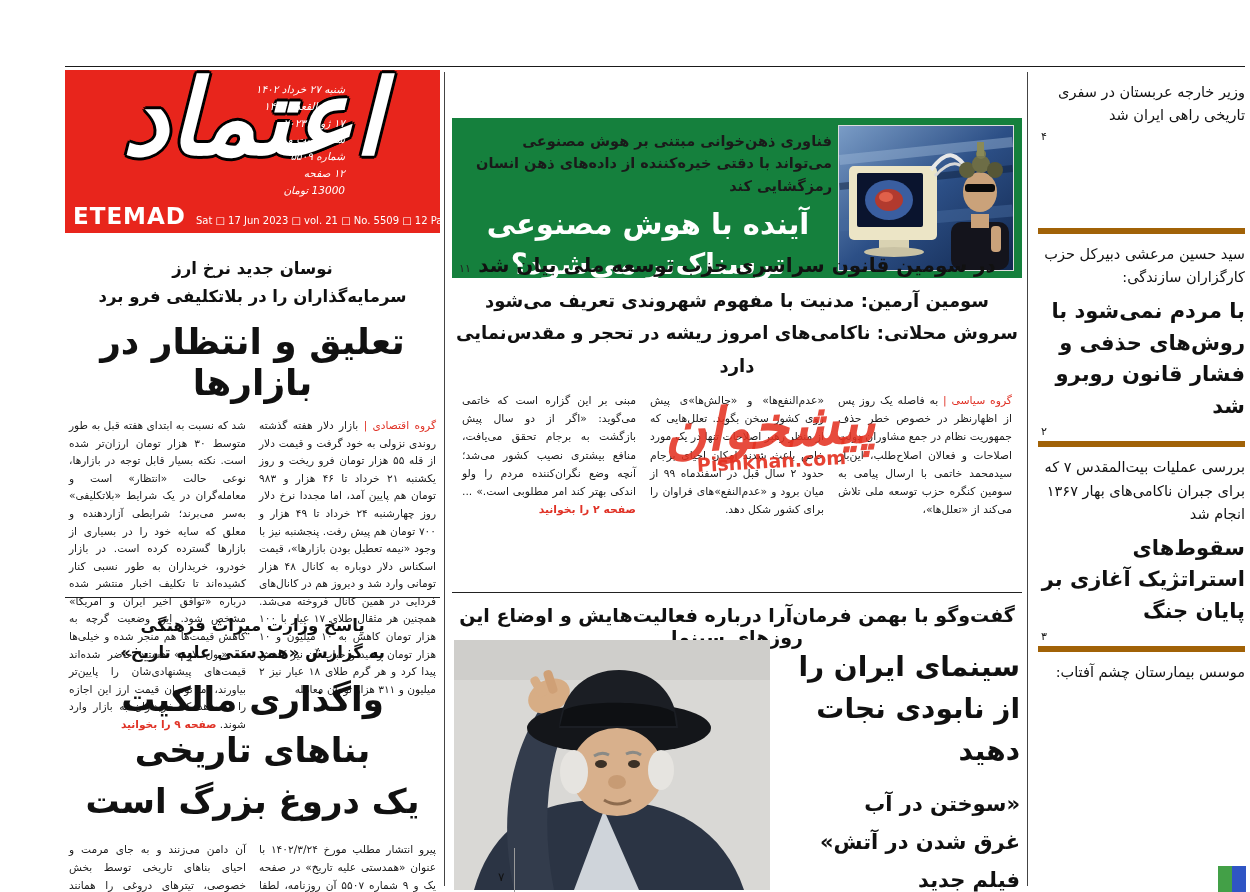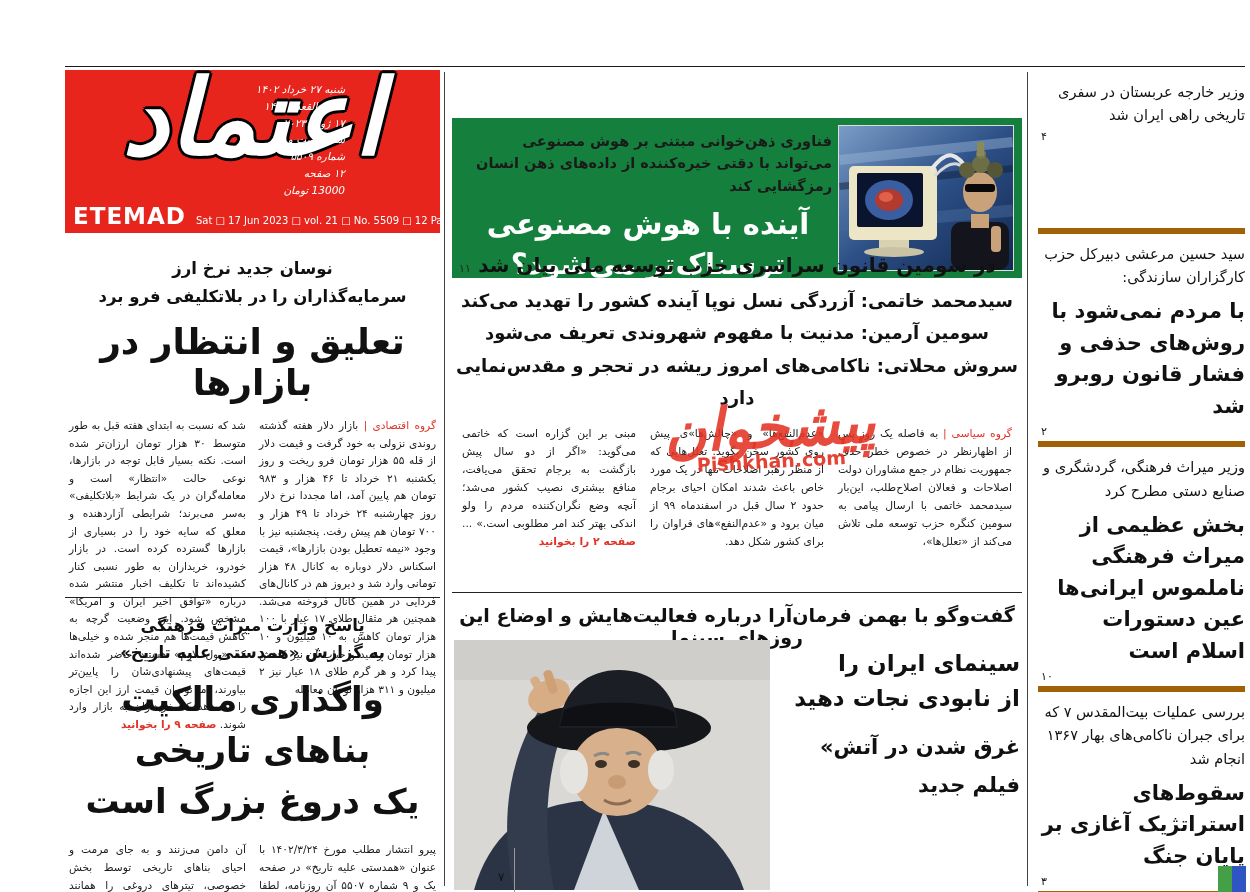--- a/index.html
+++ b/index.html
@@ -54,21 +54,21 @@
   
   .heritage { position:absolute; left:65px; top:608px; width:375px; height:284px; }
   .her-kicker { margin-top:4px; text-align:center; font-weight:700; font-size:16.5px; line-height:1.65; }
   .her-headline { margin-top:8px; text-align:center; font-weight:700; font-size:34px; line-height:1.5; }
 
   
   .cinema { position:absolute; left:452px; top:598px; width:570px; height:294px; }
   .cin-kicker { margin-top:6px; text-align:center; font-weight:700; font-size:19px; }
   .cin-photo { position:absolute; left:2px; top:42px; width:316px; height:250px; }
   .cin-text { position:absolute; left:322px; top:48px; width:246px; }
-  .cin-headline { text-align:right; font-weight:700; font-size:23px; line-height:1.5; }
+  .cin-headline { text-align:right; font-weight:700; font-size:28px; line-height:1.5; }
   .cin-film { margin-top:14px; text-align:right; font-weight:700; font-size:21px; line-height:1.8; }
   .cin-page { position:absolute; left:46px; bottom:8px; font-size:12px; }
   .cin-vrule { position:absolute; left:62px; bottom:0; width:1px; height:44px; background:#999; }
 
   
   .sidebar { position:absolute; left:1038px; top:72px; width:207px; }
   .sb-item { border-bottom:6px solid #a16207; padding:9px 0 2px; }
   .sb-item.last { border-bottom:none; }
   .sb-kicker { font-size:14.5px; line-height:1.6; text-align:right; color:#111; }
   .sb-headline { font-size:21px; font-weight:700; line-height:1.5; margin-top:7px; text-align:right; }
@@ -149,21 +149,20 @@
         <circle cx="142" cy="28" r="5" fill="#7a7a50"></circle>
         <rect x="138" y="16" width="7" height="14" fill="#8a8a58"></rect>
         <rect x="152" y="100" width="10" height="26" rx="4" fill="#caa27a"></rect>
       </svg>
     </div>
   </div>
 
   <div class="lead">
     <div class="lead-kicker">در سومین قانون سراسری حزب توسعه ملی بیان شد</div>
     <div class="lead-deck">
-      <div>سیدمحمد خاتمی: آزردگی نسل نوپا آینده کشور را تهدید می‌کند</div>
       <div>سومین آرمین: مدنیت با مفهوم شهروندی تعریف می‌شود</div>
       <div>سروش محلاتی: ناکامی‌های امروز ریشه در تحجر و مقدس‌نمایی دارد</div>
     </div>
     <div class="lead-body">
       <div class="col">
         <span class="byline">گروه سیاسی |</span>
         <span>به فاصله یک روز پس از اظهارنظر در خصوص خطر حذف جمهوریت نظام در جمع مشاوران دولت اصلاحات و فعالان اصلاح‌طلب، این‌بار سیدمحمد خاتمی با ارسال پیامی به سومین کنگره حزب توسعه ملی تلاش می‌کند از «تعلل‌ها»،</span>
       </div>
       <div class="col">«عدم‌النفع‌ها» و «چالش‌ها»ی پیش روی کشور سخن بگوید. تعلل‌هایی که از منظر رهبر اصلاحات تنها در یک مورد خاص باعث شدند امکان احیای برجام حدود ۲ سال قبل در اسفندماه ۹۹ از میان برود و «عدم‌النفع»های فراوان را برای کشور شکل دهد.</div>
       <div class="col">
@@ -244,44 +243,40 @@
         <ellipse cx="163" cy="142" rx="9" ry="7" fill="#c79b74"></ellipse>
         <path d="M 150 160 q 13 8 27 0" stroke="#8d6b4e" stroke-width="3" fill="none"></path>
       </svg>
     </div>
     <div class="cin-text">
       <div class="cin-headline">
         <div>سینمای ایران را</div>
         <div>از نابودی نجات دهید</div>
       </div>
       <div class="cin-film">
+        <div>«سوختن در آب</div>
         <div>غرق شدن در آتش»</div>
         <div>فیلم جدید</div>
 
       </div>
     </div>
     <div class="cin-vrule"></div>
     <div class="cin-page">۷</div>
   </div>
 
   <div class="sidebar">
     <div class="sb-item sb-i1">
       <div class="sb-kicker">وزیر خارجه عربستان در سفری تاریخی راهی ایران شد</div>
       <div class="sb-page">۴</div>
     </div>
     <div class="sb-item sb-i2">
       <div class="sb-kicker">سید حسین مرعشی دبیرکل حزب کارگزاران سازندگی:</div>
       <div class="sb-headline">با مردم نمی‌شود با روش‌های حذفی و فشار قانون روبرو شد</div>
       <div class="sb-page">۲</div>
     </div>
-    <div class="sb-item sb-i3">
-      <div class="sb-kicker">وزیر میراث فرهنگی، گردشگری و صنایع دستی مطرح کرد</div>
-      <div class="sb-headline">بخش عظیمی از میراث فرهنگی ناملموس ایرانی‌ها عین دستورات اسلام است</div>
-      <div class="sb-page">۱۰</div>
-    </div>
     <div class="sb-item sb-i4">
       <div class="sb-kicker">بررسی عملیات بیت‌المقدس ۷ که برای جبران ناکامی‌های بهار ۱۳۶۷ انجام شد</div>
       <div class="sb-headline">سقوط‌های استراتژیک آغازی بر پایان جنگ</div>
       <div class="sb-page">۳</div>
     </div>
     <div class="sb-item sb-i5 last">
       <div class="sb-kicker">موسس بیمارستان چشم آفتاب:</div>
 
     </div>
   </div>

